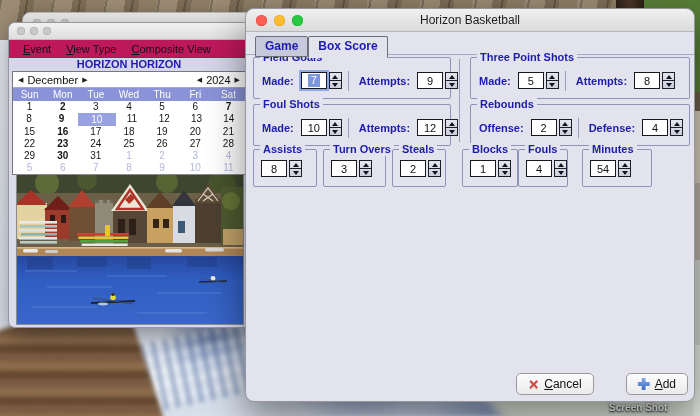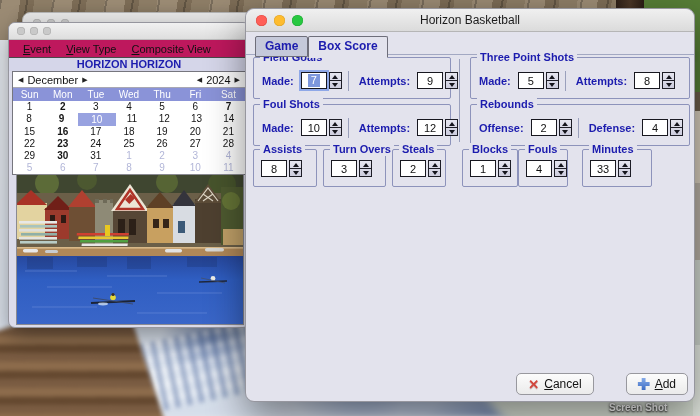--- a/index.html
+++ b/index.html
@@ -544,21 +544,21 @@
               </span>
               <span class="ah">
                 <i class="ad"></i>
               </span>
             </span>
           </span>
         </div>
         <div class="statbox">
           <span class="legend">Minutes</span>
           <span class="spin">
-            <span class="val">33</span>
+            <span class="val">54</span>
             <span class="arrows">
               <span class="ah">
                 <i class="au"></i>
               </span>
               <span class="ah">
                 <i class="ad"></i>
               </span>
             </span>
           </span>
         </div>

